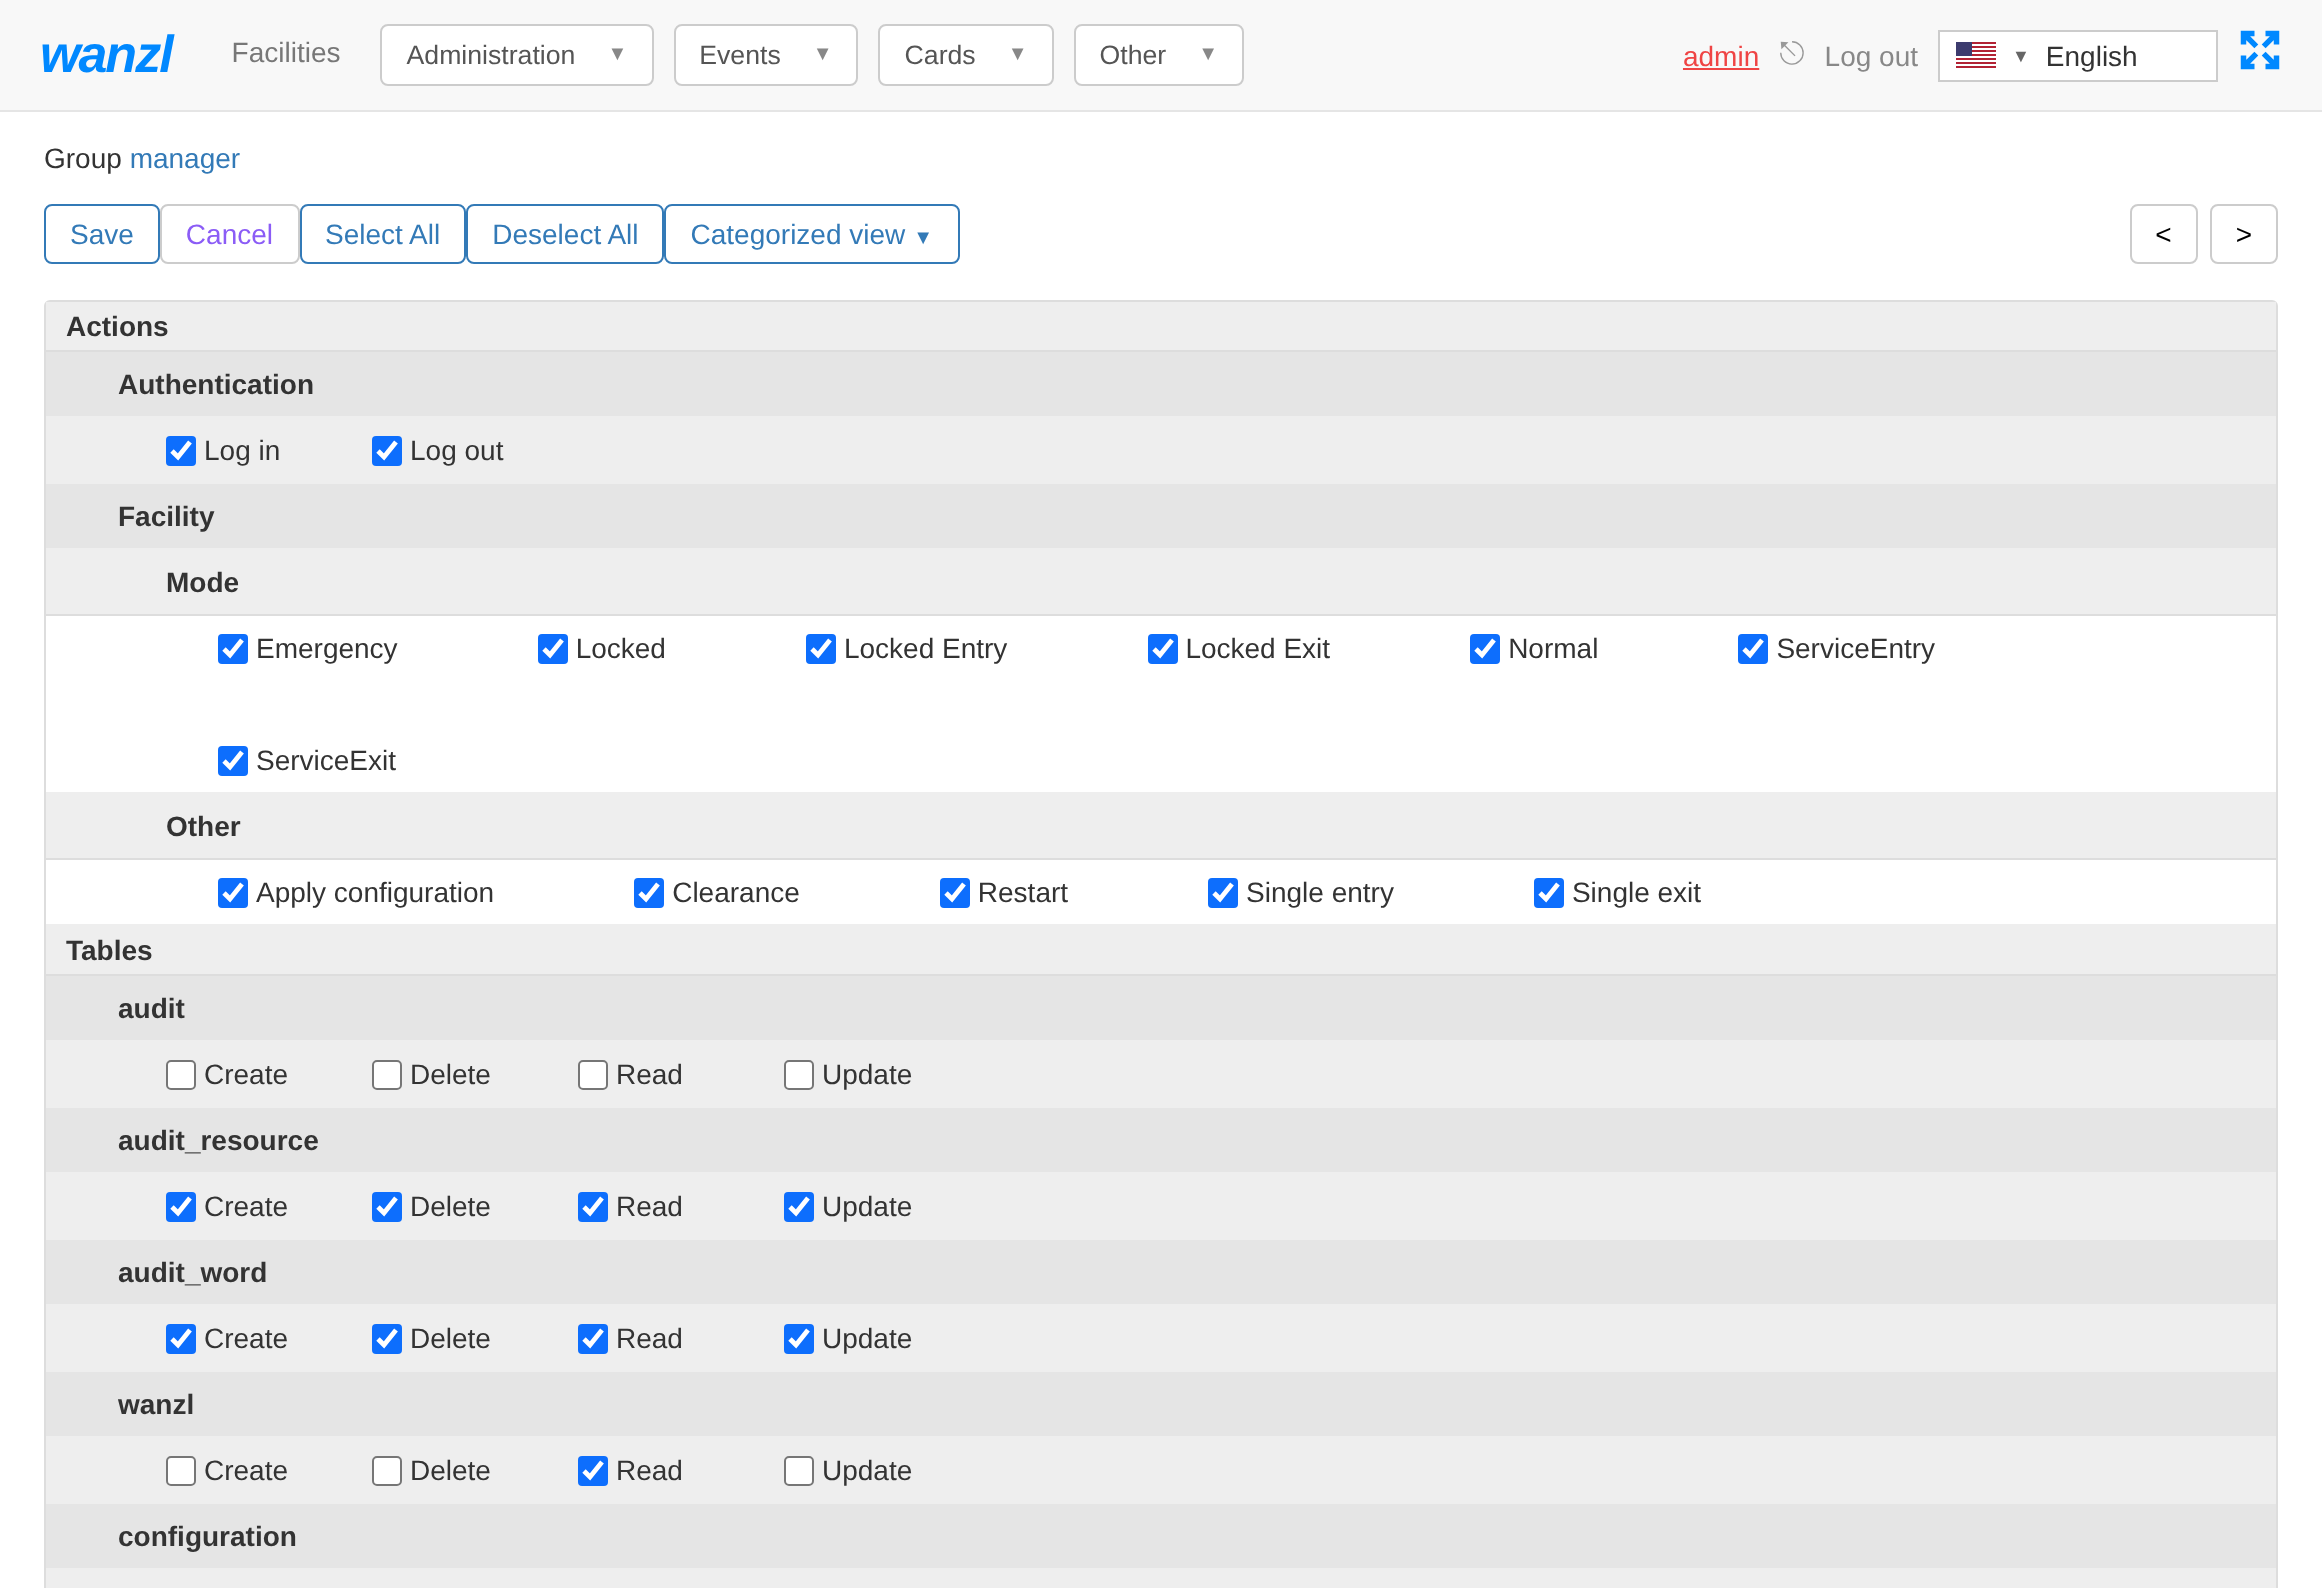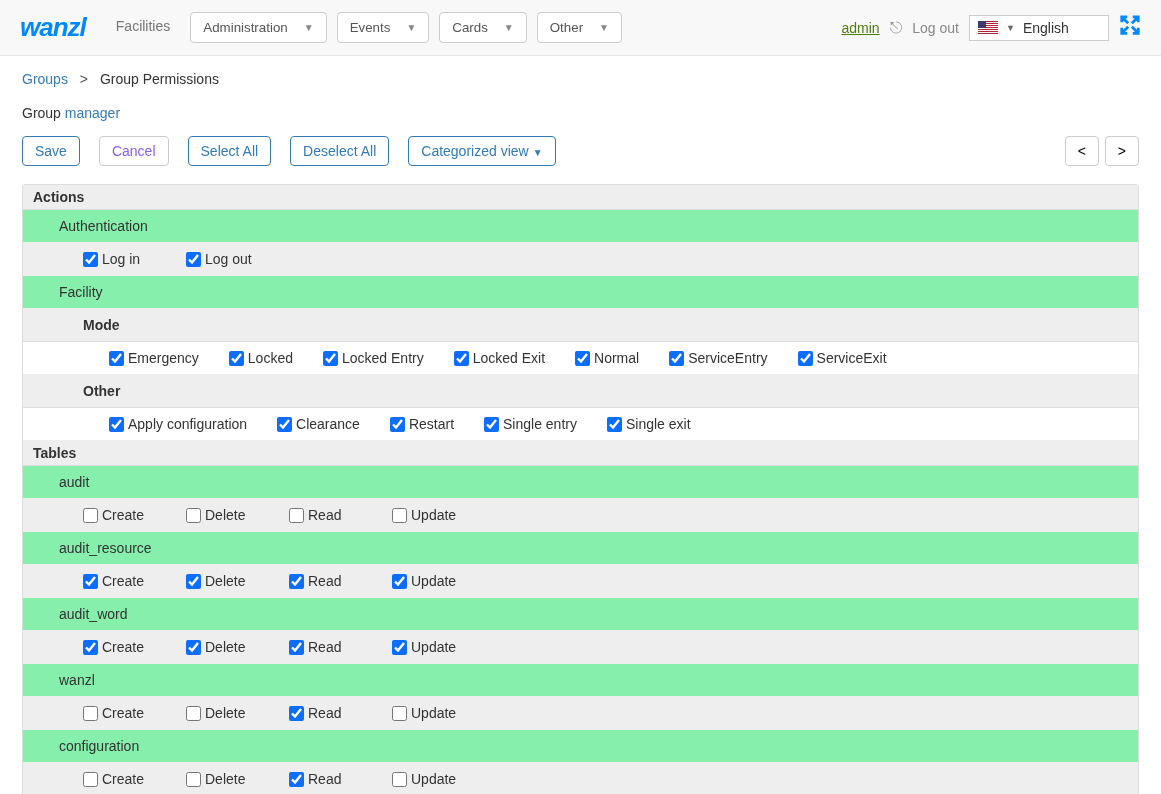--- a/index.html
+++ b/index.html
@@ -4,49 +4,49 @@
   <style>
     * { box-sizing: border-box; margin: 0; padding: 0; }
     body { font-family: -apple-system, BlinkMacSystemFont, "Segoe UI", Helvetica, Arial, sans-serif; font-size: 14px; color: #333; background: #fff; }
     
     .topbar { background: #f8f8f8; border-bottom: 1px solid #e5e5e5; padding: 12px 20px; display: flex; gap: 10px; }
     .logo { font-size: 26px; font-weight: 900; color: #0088ff; font-style: italic; letter-spacing: -1px; margin-right: 10px; }
     .nav-text { color: #777; padding: 6px 10px; }
     .nav-btn { background: #fff; border: 1px solid #ccc; border-radius: 4px; padding: 6px 12px; color: #555; cursor: pointer; display: inline-flex; align-items: center; gap: 16px; }
     .nav-btn .caret { font-size: 10px; color: #888; }
     .topbar-right { margin-left: auto; display: flex; align-items: center; gap: 10px; }
-    .admin-link { color: #4d7c0f; }
+    .admin-link { color: #ef4444; }
     .logout-text { color: #888; }
     .logout-icon { color: #999; font-size: 16px; }
     .lang-select { border: 1px solid #ccc; padding: 4px 8px; display: flex; align-items: center; gap: 8px; min-width: 140px; background: #fff; }
     .flag { width: 20px; height: 13px; background: linear-gradient(to bottom, #b22234 0%, #b22234 8%, white 8%, white 15%, #b22234 15%, #b22234 23%, white 23%, white 31%, #b22234 31%, #b22234 38%, white 38%, white 46%, #b22234 46%, #b22234 54%, white 54%, white 62%, #b22234 62%, #b22234 69%, white 69%, white 77%, #b22234 77%, #b22234 85%, white 85%, white 92%, #b22234 92%); position: relative; }
     .flag::before { content: ""; position: absolute; top: 0; left: 0; width: 8px; height: 7px; background: #3c3b6e; }
     .expand-icon { color: #0088ff; font-size: 22px; font-weight: bold; }
     
     .content { padding: 15px 22px; }
     .breadcrumb { margin-bottom: 18px; font-size: 14px; }
     .breadcrumb a { color: #337ab7; text-decoration: none; }
     .breadcrumb .sep { margin: 0 8px; color: #555; }
     
     .group-line { margin-bottom: 15px; }
     .group-line a { color: #337ab7; text-decoration: none; }
     
-    .button-row { display: flex; gap: 19px; align-items: center; margin-bottom: 18px; }
+    .button-row { display: flex; gap: 0; align-items: center; margin-bottom: 18px; }
     .btn { background: #fff; border: 1px solid #ccc; border-radius: 4px; padding: 6px 12px; cursor: pointer; font-size: 14px; }
     .btn-primary { color: #337ab7; border-color: #337ab7; }
     .btn-muted { color: #8b5cf6; }
     .btn-caret .caret { font-size: 10px; margin-left: 4px; }
     .button-row-right { margin-left: auto; display: flex; gap: 6px; }
     
     .perm-table { border: 1px solid #ddd; border-radius: 3px; }
     .perm-header-0 { background: #eee; padding: 4px 10px; font-weight: bold; border-bottom: 1px solid #ddd; }
-    .perm-header-1 { background: #86efac; padding: 8px 10px 8px 36px; font-weight: normal; border-bottom: 1px solid #eee; }
+    .perm-header-1 { background: #e5e5e5; padding: 8px 10px 8px 36px; font-weight: bold; border-bottom: 1px solid #eee; }
     .perm-header-2 { background: #eee; padding: 8px 2px 8px 60px; font-weight: bold; border-bottom: 1px solid #ddd; }
     .perm-row { background: #fff; padding: 8px 10px 8px 60px; display: flex; flex-wrap: wrap; gap: 0; border-bottom: 1px solid #eee; align-items: flex-end; }
-    .perm-row-deep { padding-left: 86px; }
+    .perm-row-deep { padding-left: 86px; gap: 40px; }
     .perm-row.alt { background: #eee; }
     .perm-item { display: flex; align-items: center; gap: 4px; min-width: 95px; margin-right: 8px; }
     .perm-item input[type=checkbox] { width: 15px; height: 15px; accent-color: #0d6efd; }
     .perm-item-mode { min-width: auto; margin-right: 30px; }
 
     .flex-mode { display: flex; flex-wrap: wrap; }
   </style>
 </head>
 <body>
 
@@ -80,25 +80,20 @@
     </div>
     <span class="expand-icon">
       <svg width="22" height="22" viewBox="0 0 24 24" fill="none" stroke="#0088ff" stroke-width="3">
           <path d="M3 9V3h6M21 9V3h-6M3 15v6h6M21 15v6h-6M3 3l7 7M21 3l-7 7M3 21l7-7M21 21l-7-7"></path>
         </svg>
     </span>
   </div>
 </div>
 
 <div class="content">
-  <div class="breadcrumb">
-    <a href="#">Groups</a>
-    <span class="sep">&gt;</span>
-    <span>Group Permissions</span>
-  </div>
 
   <div class="group-line">
     <span>Group</span>
     <a href="#">manager</a>
   </div>
 
   <div class="button-row">
     <button class="btn btn-primary">Save</button>
     <button class="btn btn-muted">Cancel</button>
     <button class="btn btn-primary">Select All</button>

